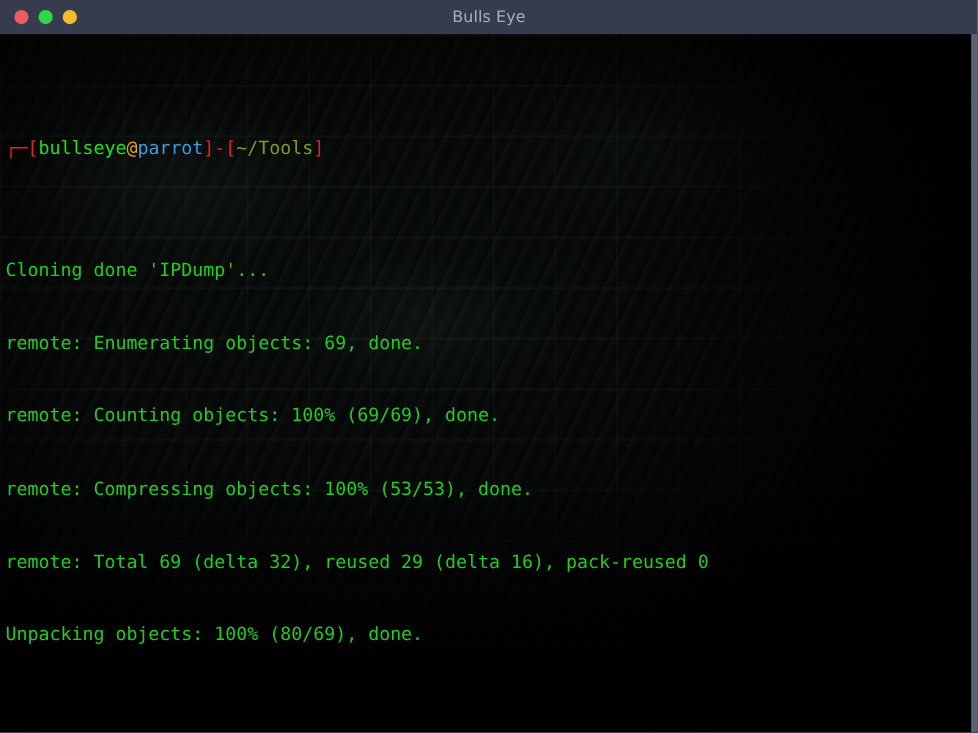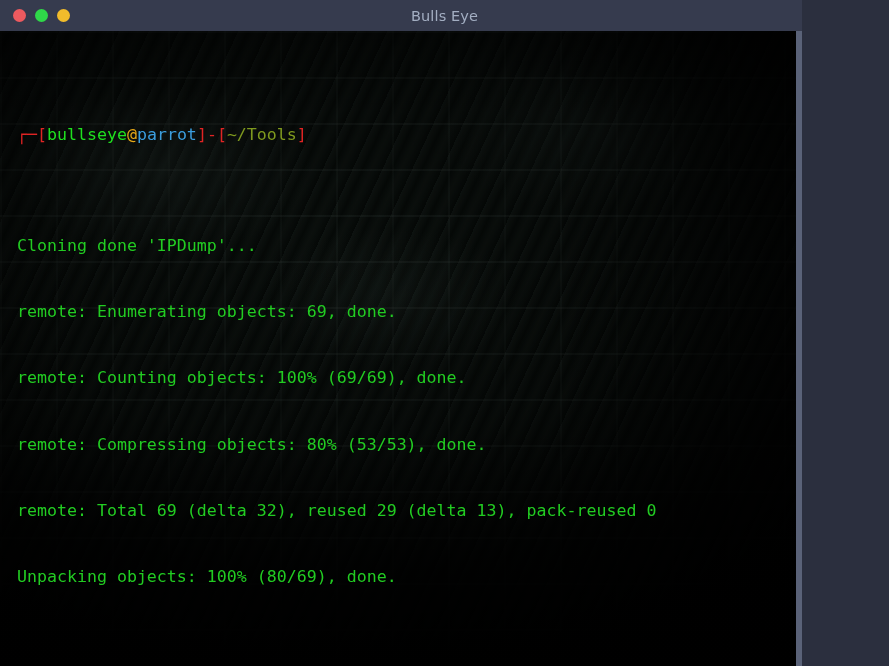--- a/index.html
+++ b/index.html
@@ -6,21 +6,21 @@
   html, body {
     margin: 0; padding: 0;
     width: 889px; height: 666px;
     overflow: hidden;
     background: #2b2f3e;
     font-family: "DejaVu Sans Mono", "Liberation Mono", monospace;
   }
 
   #window {
     position: relative;
-    width: 802px; height: 666px;
+    width: 889px; height: 666px;
     overflow: hidden;
     background: #ffffff;
   }
 
   
   #titlebar {
     position: absolute;
     left: 0; top: 0;
     width: 889px; height: 31px;
     background: #363b4e;
@@ -136,21 +136,21 @@
         rgba(0,0,0,0.20) 0%,
         rgba(0,0,0,0) 10%,
         rgba(0,0,0,0) 62%,
         rgba(0,0,0,0.74) 100%);
   }
 
   #screen {
     position: absolute;
     left: 0; top: 0;
     width: 883px; height: 635px;
-    padding: 5px 0 0 16px;
+    padding: 5px 0 0 4px;
     font-family: "DejaVu Sans Mono", "Liberation Mono", monospace;
     font-size: 16.6px;
     line-height: 22.1px;
     white-space: pre;
     z-index: 5;
   }
 
   .line { height: 22.1px; padding-left: 1px; }
 
   
@@ -199,22 +199,22 @@
 
     <div id="screen">
 
       
       <div class="line"><span class="conn">┌─</span><span class="c-red">[</span><span class="c-green">bullseye</span><span class="c-yellow">@</span><span class="c-blue">parrot</span><span class="c-red">]</span><span class="c-red">-</span><span class="c-red">[</span><span class="c-olive">~/Tools</span><span class="c-red">]</span></div>
 
       
       <div class="line c-out">Cloning done 'IPDump'...</div>
       <div class="line c-out">remote: Enumerating objects: 69, done.</div>
       <div class="line c-out">remote: Counting objects: 100% (69/69), done.</div>
-      <div class="line c-out">remote: Compressing objects: 80% (53/53), done.</div>
-      <div class="line c-out">remote: Total 69 (delta 32), reused 29 (delta 13), pack-reused 0</div>
+      <div class="line c-out">remote: Compressing objects: 100% (53/53), done.</div>
+      <div class="line c-out">remote: Total 69 (delta 32), reused 29 (delta 16), pack-reused 0</div>
       <div class="line c-out">Unpacking objects: 100% (80/69), done.</div>
 
       
       
       
 
       
       
       
 

